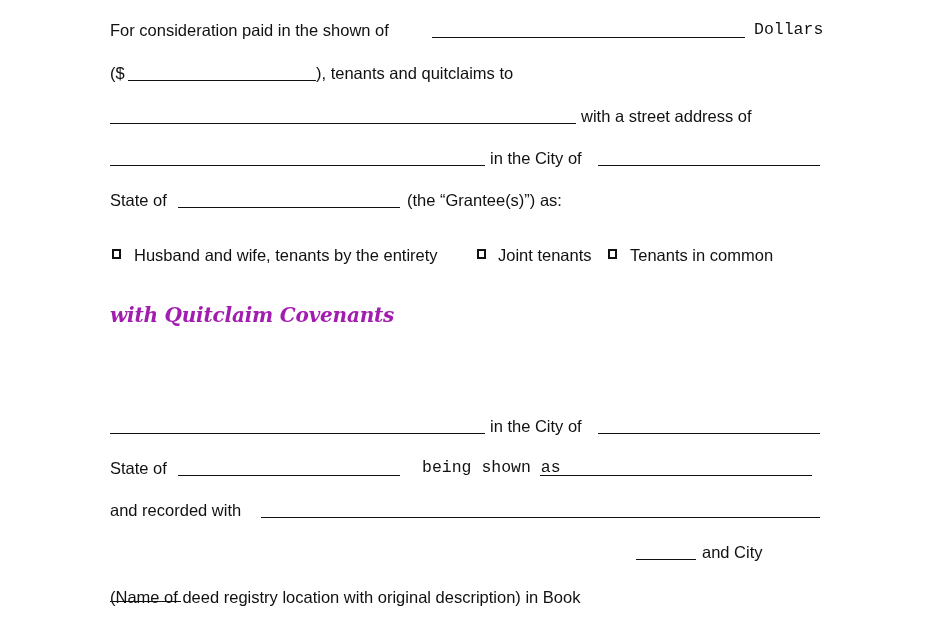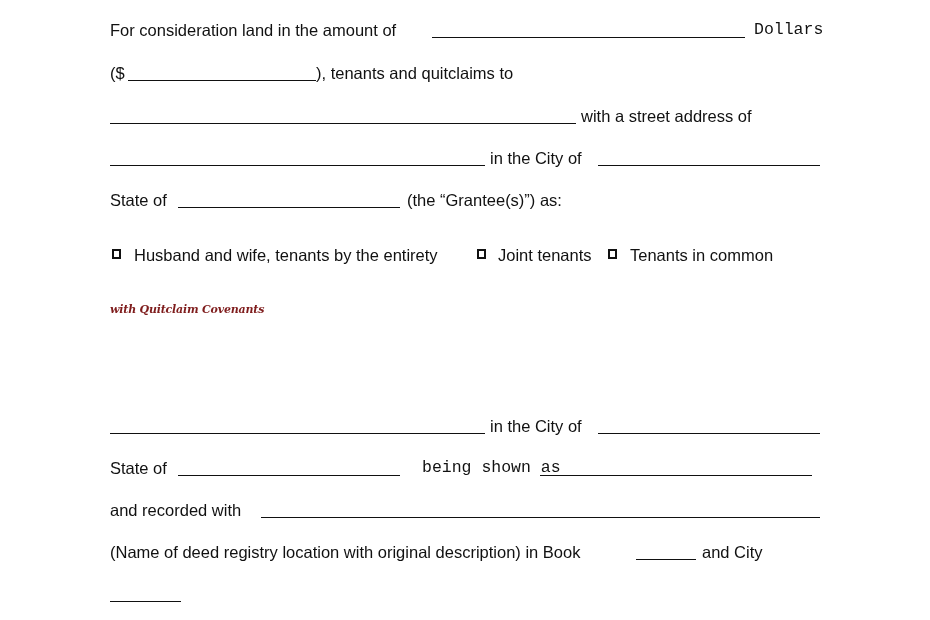--- a/index.html
+++ b/index.html
@@ -31,33 +31,33 @@
     box-sizing: border-box;
     background: #fff;
   }
   .heading {
     position: absolute;
     left: 110px;
     top: 303px;
     font-family: "DejaVu Serif", serif;
     font-style: italic;
     font-weight: bold;
-    font-size: 11px;
-    color: #7f1d1d;
+    font-size: 20px;
+    color: #a21caf;
     letter-spacing: -0.2px;
     white-space: nowrap;
   }
 </style>
 </head>
 <body>
 
 <div class="page">
 
   <div class="line" style="top:19px; width:720px;">
-    <span class="seg" style="left:0;">For consideration land in the amount of</span>
+    <span class="seg" style="left:0;">For consideration paid in the shown of</span>
     <span class="blank" style="left:322px; width:313px;"></span>
     <span class="seg" style="left:644px;font-family:Liberation Mono, monospace;">Dollars</span>
   </div>
 
   <div class="line" style="top:62px; width:720px;">
     <span class="seg" style="left:0;">($</span>
     <span class="blank" style="left:18px; width:188px;"></span>
     <span class="seg" style="left:206px;">), tenants and quitclaims to</span>
   </div>
 
@@ -102,21 +102,21 @@
     <span class="seg" style="left:312px;font-family:Liberation Mono, monospace;">being shown as</span>
     <span class="blank" style="left:430px; width:272px;"></span>
   </div>
 
   <div class="line" style="top:499px; width:720px;">
     <span class="seg" style="left:0;">and recorded with</span>
     <span class="blank" style="left:151px; width:559px;"></span>
   </div>
 
   <div class="line" style="top:541px; width:720px;">
-    <span class="seg" style="left:0;">(Name of deed registry location with original description) in Book</span>
+    <span class="seg" style="left:0;margin-top:45px;">(Name of deed registry location with original description) in Book</span>
     <span class="blank" style="left:526px; width:60px;"></span>
     <span class="seg" style="left:592px;">and City</span>
   </div>
 
   <div class="line" style="top:583px; width:720px;">
     <span class="blank" style="left:0; width:71px;"></span>
   </div>
 
 </div>
 

